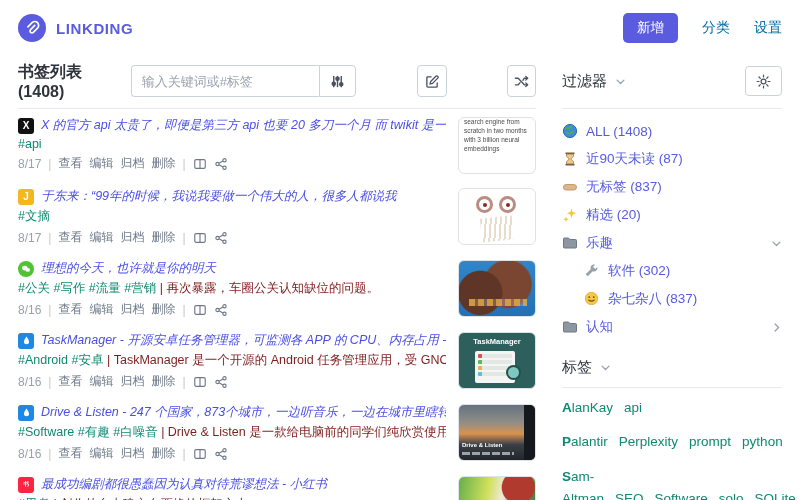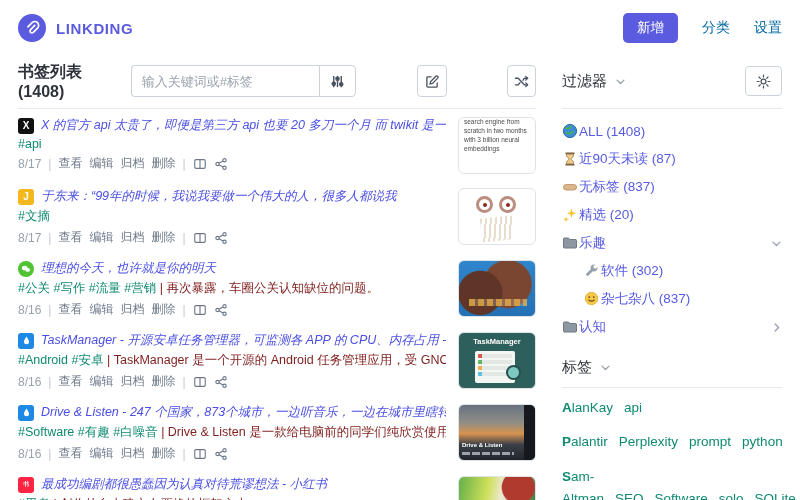--- a/index.html
+++ b/index.html
@@ -97,21 +97,21 @@
   .t6 .t6-top { height:26px; background:
     radial-gradient(circle at 78% 40%, #b03a2e 0 26%, transparent 28%),
     linear-gradient(100deg,#64b04a,#cfe05a 38%,#efe9d8 58%,#3f7d3c); }
 
   
   .side-header { display:flex; align-items:center; height:42px; gap:8px; }
   .side-title { font-size:15px; color:#2f343c; }
   .chev { color:#9aa3af; }
   .gear-btn { margin-left:auto; width:37px; height:30px; }
   .filter-list { margin-top:8px; }
-  .filter-row { display:flex; align-items:center; gap:1px; height:28px;
+  .filter-row { display:flex; align-items:center; gap:8px; height:28px;
     color:#565ae0; font-size:13.5px; cursor:pointer; }
   .filter-row.sub { padding-left:22px; }
   .filter-row .row-chev { margin-left:auto; color:#9aa3af; }
   .ficon { width:16px; height:16px; flex:none; }
   .tags-header { margin-top:12px; }
   .tag-group { margin:9px 0 12px; font-size:13.5px; color:#0e8a72; line-height:1.65; }
   .tag-group::first-letter { font-weight:700; }
   .tag-group .tag { color:#0e8a72; margin-right:11px; }
 </style>
 </head>

